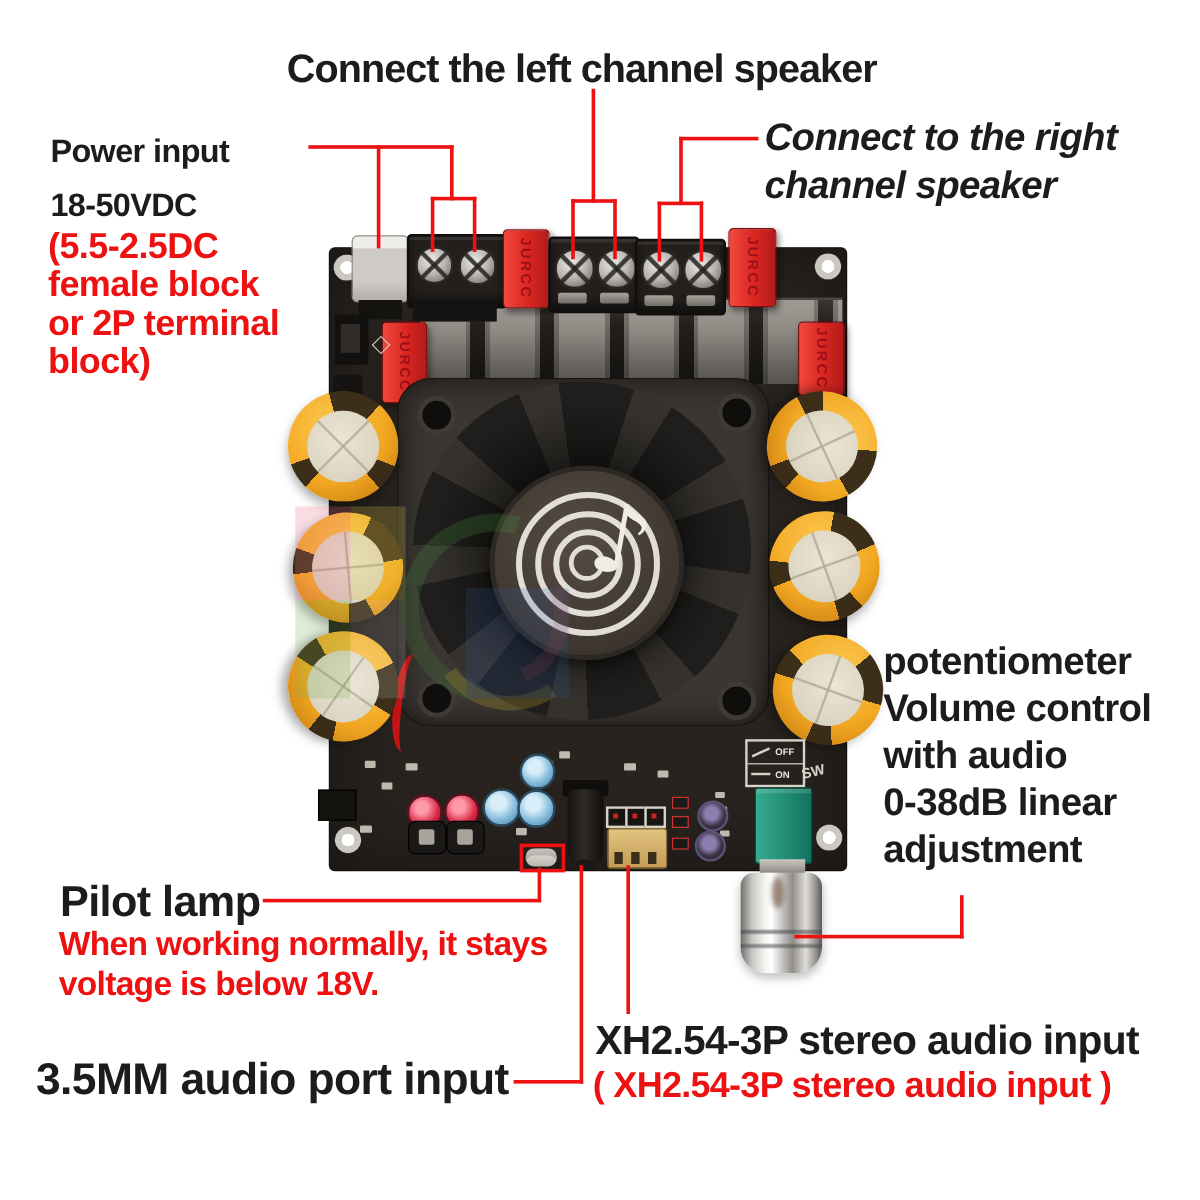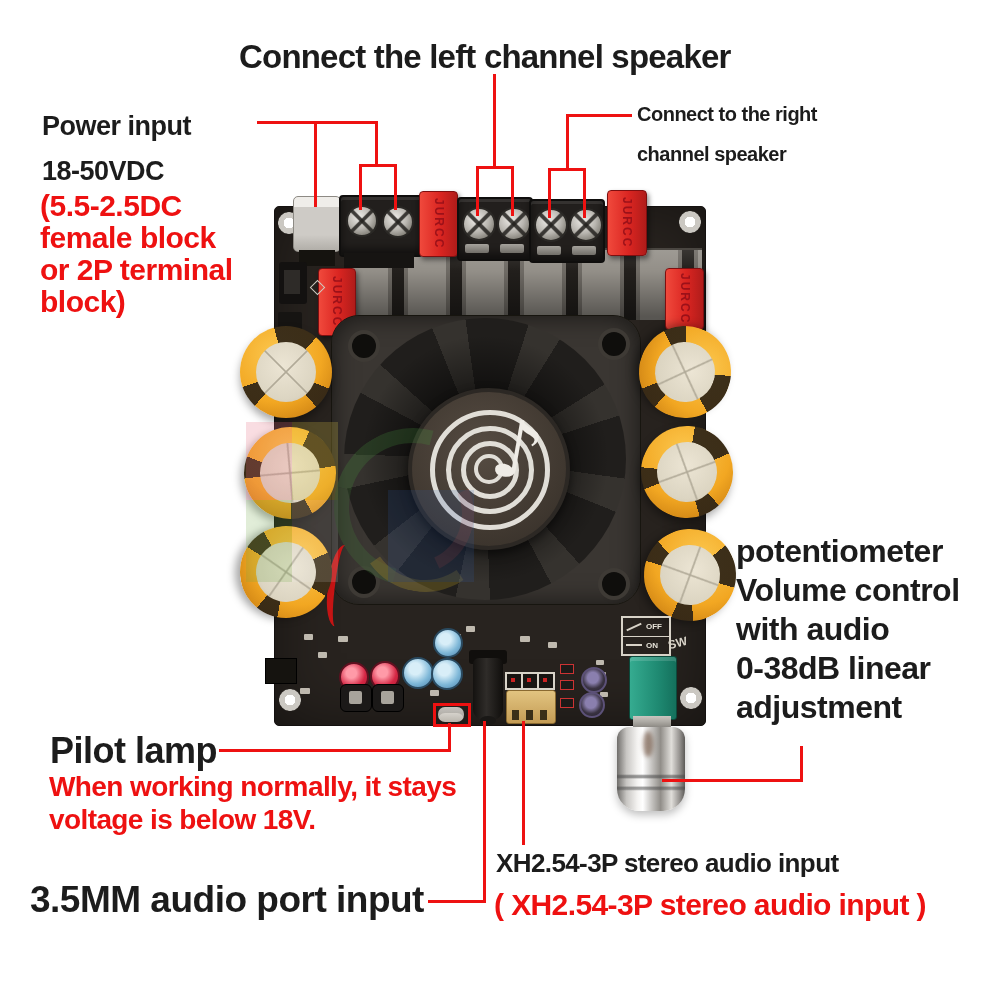--- a/index.html
+++ b/index.html
@@ -290,37 +290,37 @@
     <div>Power input</div>
     <div>18-50VDC</div>
   </div>
   <div class="txt red" style="left:40px;top:190px;font-size:30px;line-height:32px;letter-spacing:-0.5px;">
     <div>(5.5-2.5DC</div>
     <div>female block</div>
     <div>or 2P terminal</div>
     <div>block)</div>
   </div>
 
-  <div class="txt" style="left:637px;top:94px;font-size:20px;line-height:40px;letter-spacing:-0.5px;">
+  <div class="txt" style="left:637px;top:94px;font-size:32px;line-height:40px;letter-spacing:-0.5px;font-style:italic;">
     <div>Connect to the right</div>
     <div>channel speaker</div>
   </div>
 
   <div class="txt" style="left:736px;top:532px;font-size:32px;line-height:39px;letter-spacing:-0.5px;">
     <div>potentiometer</div>
     <div>Volume control</div>
     <div>with audio</div>
     <div>0-38dB linear</div>
     <div>adjustment</div>
   </div>
 
   <div class="txt" style="left:50px;top:730px;font-size:36px;letter-spacing:-0.5px;">Pilot lamp</div>
   <div class="txt red" style="left:49px;top:770px;font-size:28px;line-height:33px;letter-spacing:-0.6px;">
     <div>When working normally, it stays</div>
     <div>voltage is below 18V.</div>
   </div>
 
   <div class="txt" style="left:30px;top:879px;font-size:37px;letter-spacing:-0.5px;">3.5MM audio port input</div>
 
-  <div class="txt" style="left:496px;top:848px;font-size:26px;letter-spacing:-0.6px;">XH2.54-3P stereo audio input</div>
+  <div class="txt" style="left:496px;top:848px;font-size:34px;letter-spacing:-0.6px;">XH2.54-3P stereo audio input</div>
   <div class="txt red" style="left:494px;top:888px;font-size:30px;letter-spacing:-0.6px;">( XH2.54-3P stereo audio input )</div>
 
 </div>
 
 </body></html>

